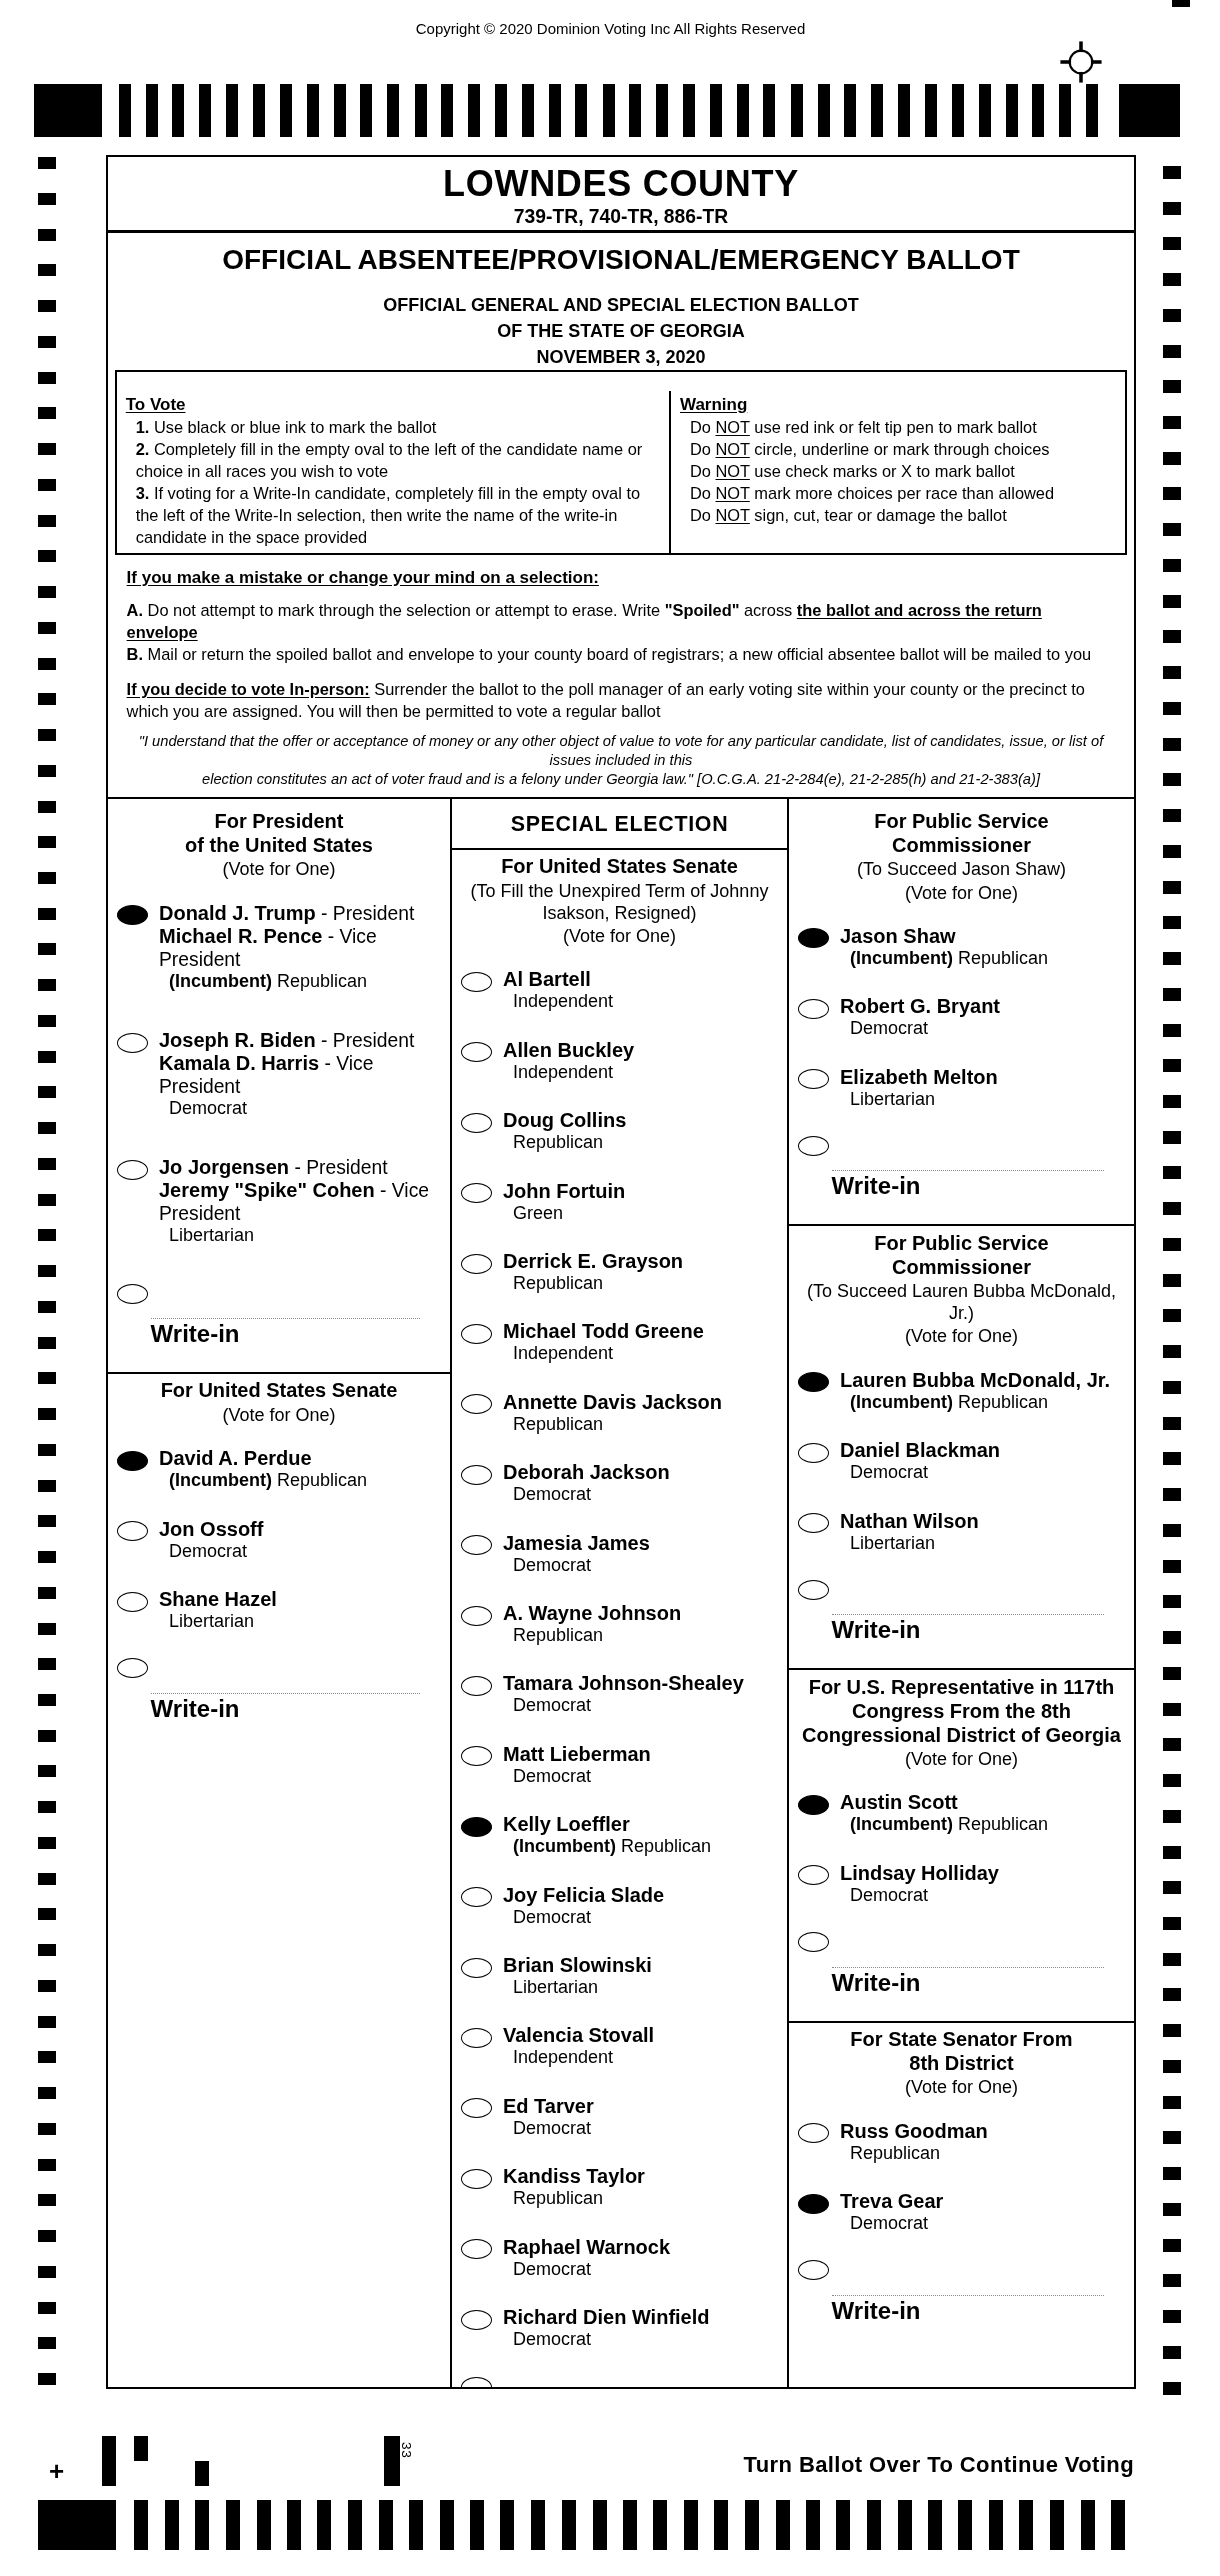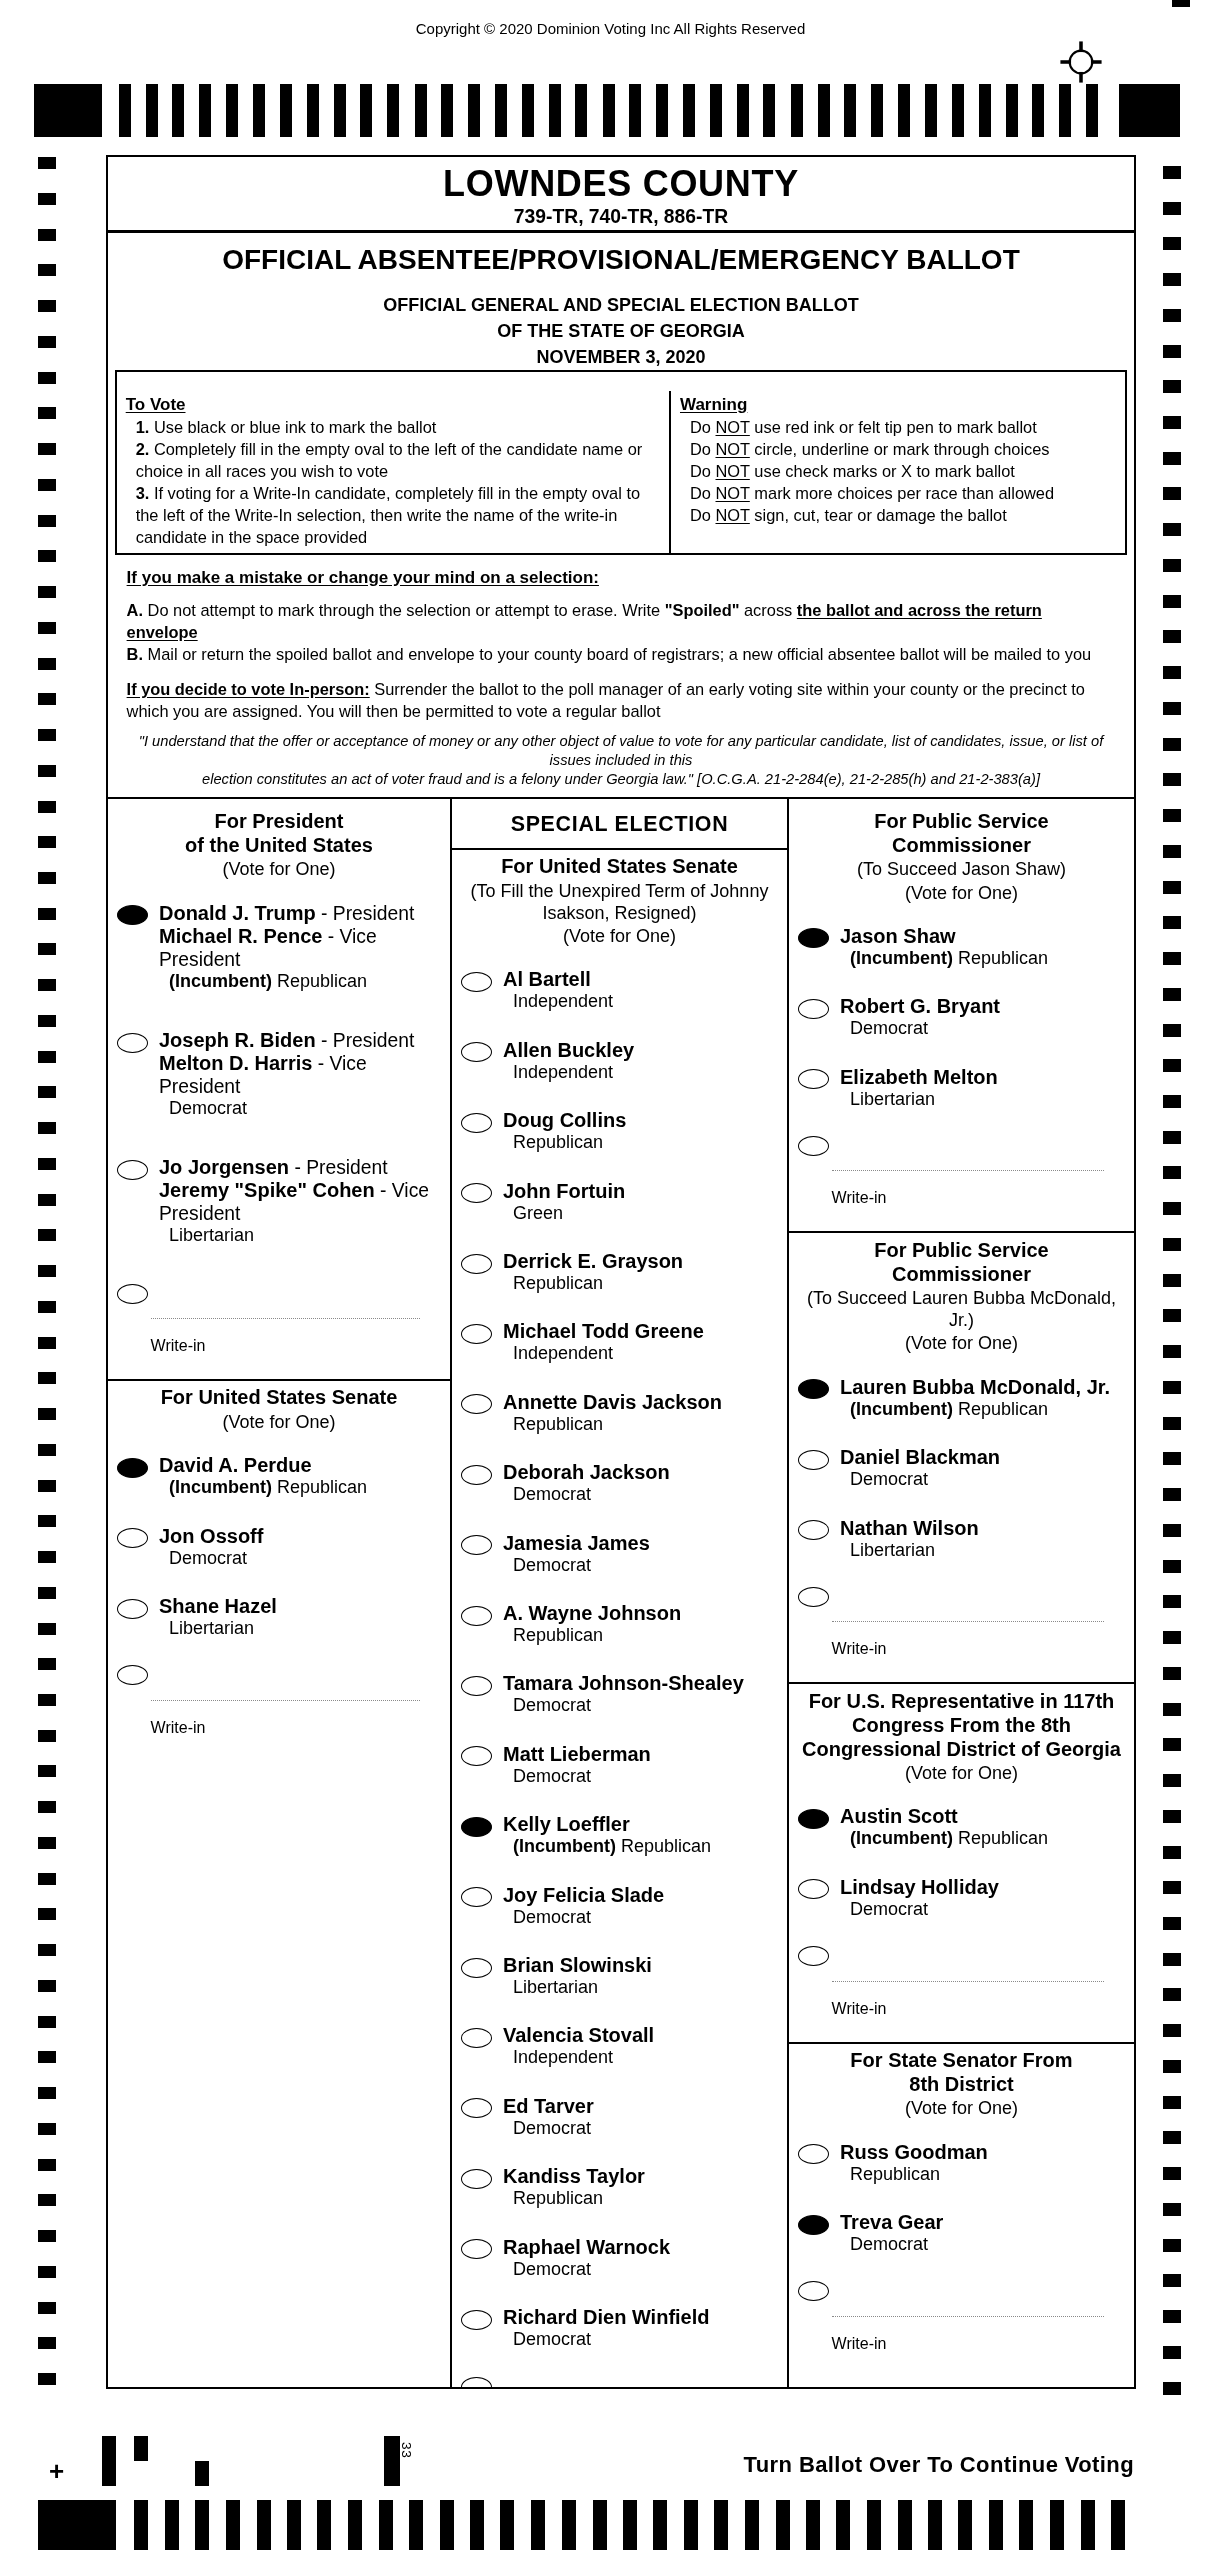--- a/index.html
+++ b/index.html
@@ -52,21 +52,21 @@
   .cand.tall{margin-bottom:37px;}
   .oval{flex:0 0 29px;width:29px;height:18px;border:1.4px solid #000;border-radius:50%;margin:3.6px 11.4px 0 0;}
   .oval.filled{background:#000;border-color:#000;}
   .ctext{font-size:19.3px;line-height:23px;}
   .nline .nb{font-weight:bold;font-size:20px;}
   .party{font-size:18px;line-height:21.4px;margin-left:10px;}
   .party .pb{font-weight:bold;}
   .writein{margin:4.3px 4.3px 24px 8.6px;}
   .wi-wrap{margin-left:34px;margin-top:14.3px;width:82%;}
   .wline{border-top:1.4px dotted #8a8a8a;height:0;}
-  .wlabel{font-weight:normal;font-size:16px;margin-top:18px;}
+  .wlabel{font-weight:bold;font-size:24px;margin-top:1px;}
 </style>
 </head>
 <body>
 
 <div class="sheet" id="sheet">
 
   <div class="copyright">Copyright © 2020 Dominion Voting Inc  All Rights Reserved</div>
 
   <div class="crosshair">
     <svg width="44" height="44" viewBox="0 0 62 62">
@@ -138,21 +138,21 @@
             <div class="ctext">
               <div class="nline"><span class="nb">Donald J. Trump</span><span class="nr"> - President</span></div>
               <div class="nline"><span class="nb">Michael R. Pence</span><span class="nr"> - Vice President</span></div>
               <div class="party"><span class="pb">(Incumbent)</span><span class="pt"> Republican</span></div>
             </div>
           </div>
           <div class="cand tall">
             <div class="oval"></div>
             <div class="ctext">
               <div class="nline"><span class="nb">Joseph R. Biden</span><span class="nr"> - President</span></div>
-              <div class="nline"><span class="nb">Melton D. Harris</span><span class="nr"> - Vice President</span></div>
+              <div class="nline"><span class="nb">Kamala D. Harris</span><span class="nr"> - Vice President</span></div>
               <div class="party"><span class="pt">Democrat</span></div>
             </div>
           </div>
           <div class="cand tall">
             <div class="oval"></div>
             <div class="ctext">
               <div class="nline"><span class="nb">Jo Jorgensen</span><span class="nr"> - President</span></div>
               <div class="nline"><span class="nb">Jeremy "Spike" Cohen</span><span class="nr"> - Vice President</span></div>
               <div class="party"><span class="pt">Libertarian</span></div>
             </div>

